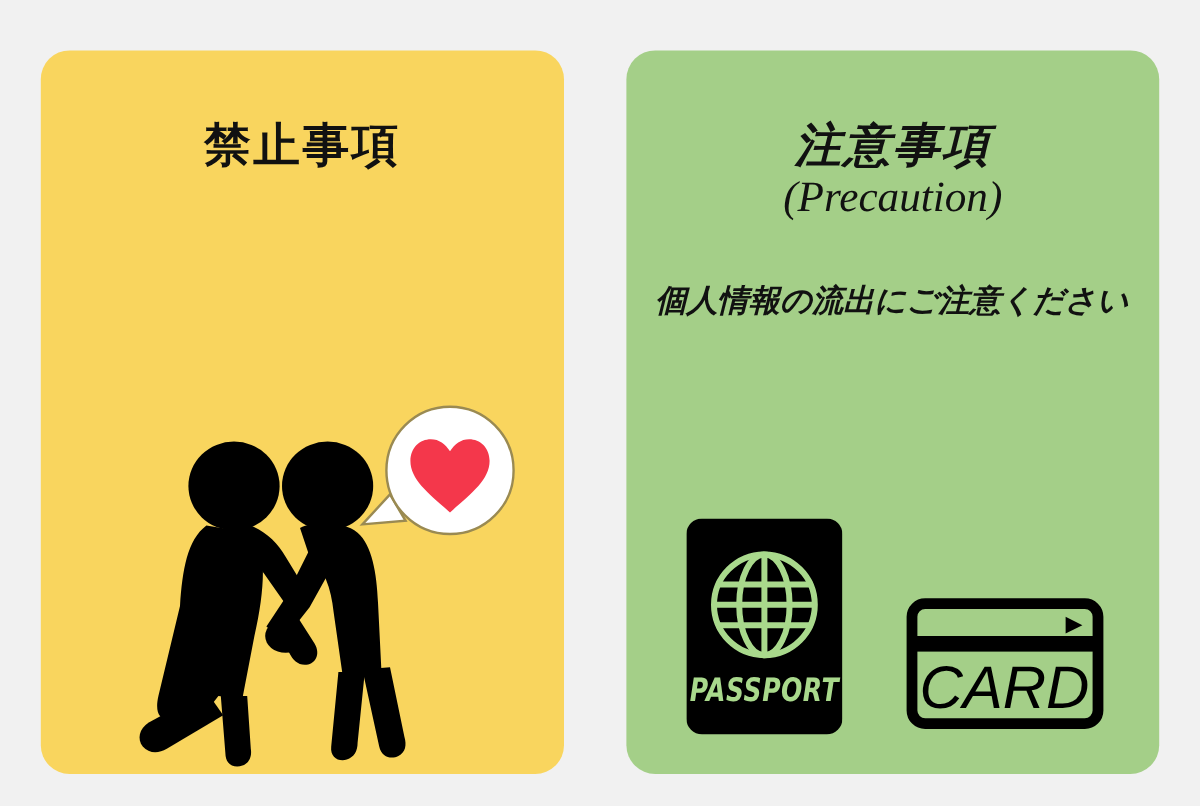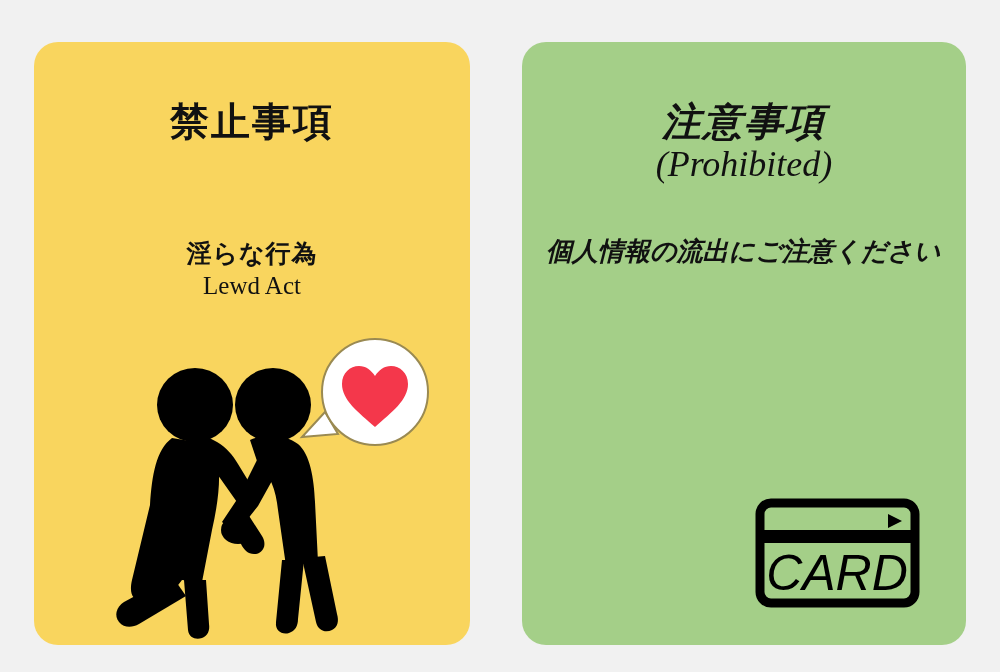--- a/index.html
+++ b/index.html
@@ -149,24 +149,20 @@
 <body>
 
 <div class="stage" style="background: rgb(241, 241, 241);">
 
   <section class="card card--prohibited" style="background: rgb(249, 213, 94);">
 
     <div class="card-title">
       <span class="title-jp">禁止事項</span>
     </div>
 
-    <div class="sub-block">
-      <span class="sub-jp">淫らな行為</span>
-      <span class="sub-en">Lewd Act</span>
-    </div>
 
     <div class="pictogram">
       <svg width="330" height="310" viewBox="0 0 330 310" xmlns="http://www.w3.org/2000/svg">
 
         <path d="M215 82 L192 107 L228 104 Z" fill="#FFFFFF" stroke="#9A8A52" stroke-width="2"></path>
 
         <circle cx="265" cy="62" r="53" fill="#FFFFFF" stroke="#9A8A52" stroke-width="2"></circle>
 
         <path d="M265 97
                  C248 82 232 70 232 54
@@ -223,29 +219,43 @@
                  C185 301 188 296 188 289 L194 230 Z" fill="#000000"></path>
       </svg>
     </div>
 
   </section>
 
   <section class="card card--precaution" style="background: rgb(164, 207, 136); font-style: italic;">
 
     <div class="card-title">
       <span class="title-jp">注意事項</span>
-      <span class="title-en">(Prohibited)</span>
+      <span class="title-en">(Precaution)</span>
     </div>
 
     <div class="body-block">
       <span class="body-jp">個人情報の流出にご注意ください</span>
     </div>
 
     <div class="icon-row">
 
+      <div class="passport-icon">
+        <svg width="130" height="180" viewBox="0 0 130 180" xmlns="http://www.w3.org/2000/svg">
+          <rect x="0" y="0" width="130" height="180" rx="13" ry="13" fill="#000000"></rect>
+          <g stroke="#A9D98C" stroke-width="5" fill="none">
+            <circle cx="65" cy="72" r="42"></circle>
+            <line x1="65" y1="30" x2="65" y2="114"></line>
+            <ellipse cx="65" cy="72" rx="21" ry="42"></ellipse>
+            <line x1="25" y1="55" x2="105" y2="55"></line>
+            <line x1="23" y1="72" x2="107" y2="72"></line>
+            <line x1="25" y1="89" x2="105" y2="89"></line>
+          </g>
+          <text x="65" y="152" fill="#A9D98C" font-family="'DejaVu Sans Condensed','Liberation Sans',sans-serif" font-size="27" font-weight="bold" letter-spacing="0.5" text-anchor="middle" transform="translate(65,152) scale(0.86,1) translate(-65,-152)">PASSPORT</text>
+        </svg>
+      </div>
 
       <div class="credit-card-icon">
         <svg width="165" height="110" viewBox="0 0 165 110" xmlns="http://www.w3.org/2000/svg">
           <rect x="5" y="5" width="155" height="100" rx="11" ry="11" fill="none" stroke="#000000" stroke-width="9"></rect>
 
           <rect x="9" y="32" width="147" height="13" fill="#000000"></rect>
 
           <path d="M133 16 L147 23 L133 30 Z" fill="#000000"></path>
           <text x="82" y="92" fill="#000000" font-family="'Liberation Sans',sans-serif" font-size="50" text-anchor="middle">CARD</text>
         </svg>

